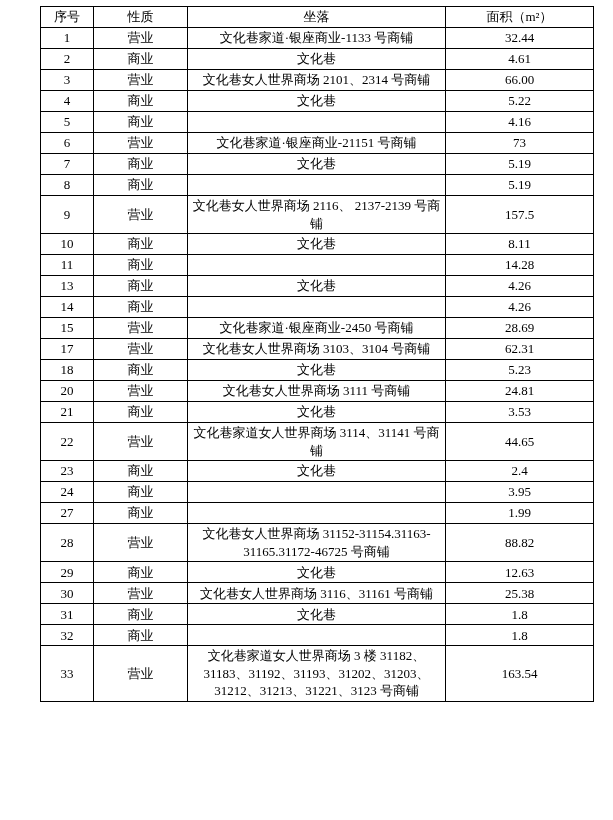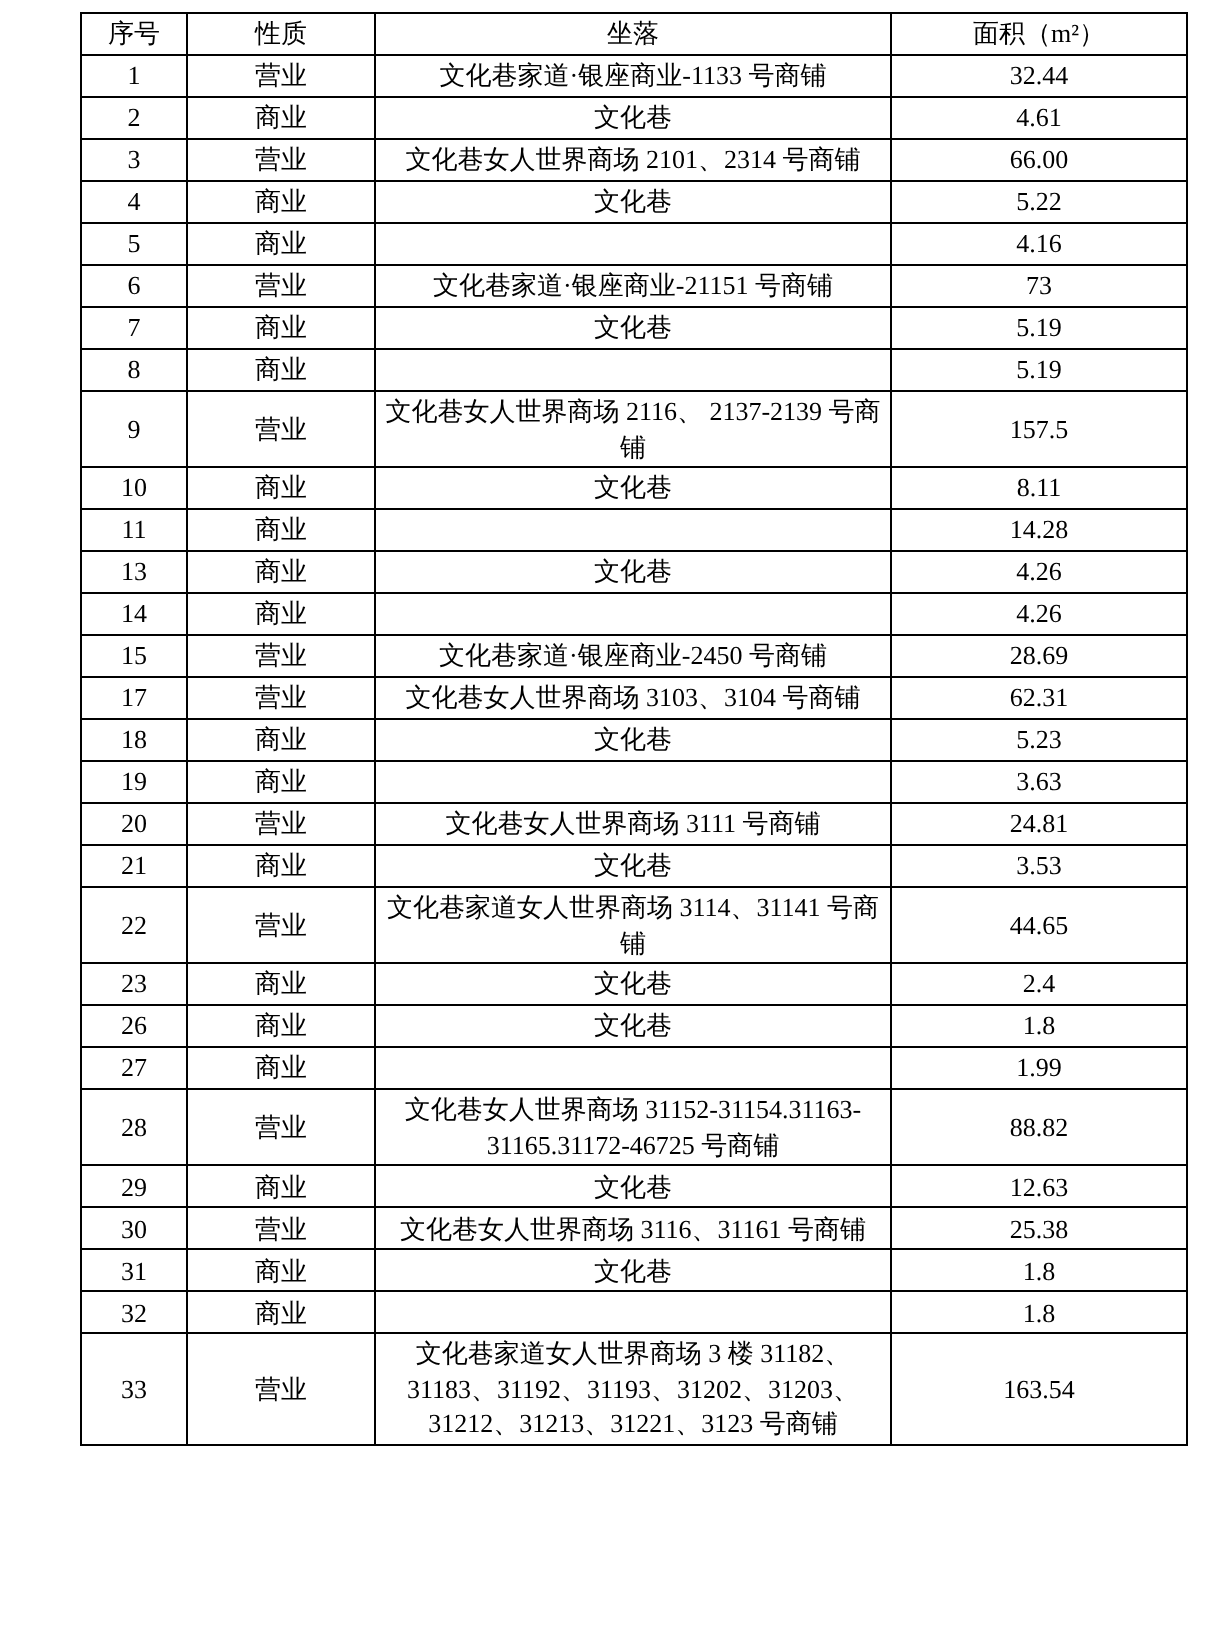--- a/index.html
+++ b/index.html
@@ -149,26 +149,20 @@
           <td>文化巷女人世界商场 3103、3104 号商铺</td>
           <td>62.31</td>
         </tr>
         <tr>
           <td>18</td>
           <td>商业</td>
           <td>文化巷</td>
           <td>5.23</td>
         </tr>
         <tr>
-          <td>19</td>
-          <td>商业</td>
-          <td></td>
-          <td>3.63</td>
-        </tr>
-        <tr>
           <td>20</td>
           <td>营业</td>
           <td>文化巷女人世界商场 3111 号商铺</td>
           <td>24.81</td>
         </tr>
         <tr>
           <td>21</td>
           <td>商业</td>
           <td>文化巷</td>
           <td>3.53</td>
@@ -179,24 +173,24 @@
           <td>文化巷家道女人世界商场 3114、31141 号商铺</td>
           <td>44.65</td>
         </tr>
         <tr>
           <td>23</td>
           <td>商业</td>
           <td>文化巷</td>
           <td>2.4</td>
         </tr>
         <tr>
-          <td>26</td>
-          <td>商业</td>
-          <td>文化巷</td>
-          <td>1.8</td>
+          <td>24</td>
+          <td>商业</td>
+          <td></td>
+          <td>3.95</td>
         </tr>
         <tr>
           <td>27</td>
           <td>商业</td>
           <td></td>
           <td>1.99</td>
         </tr>
         <tr>
           <td>28</td>
           <td>营业</td>

